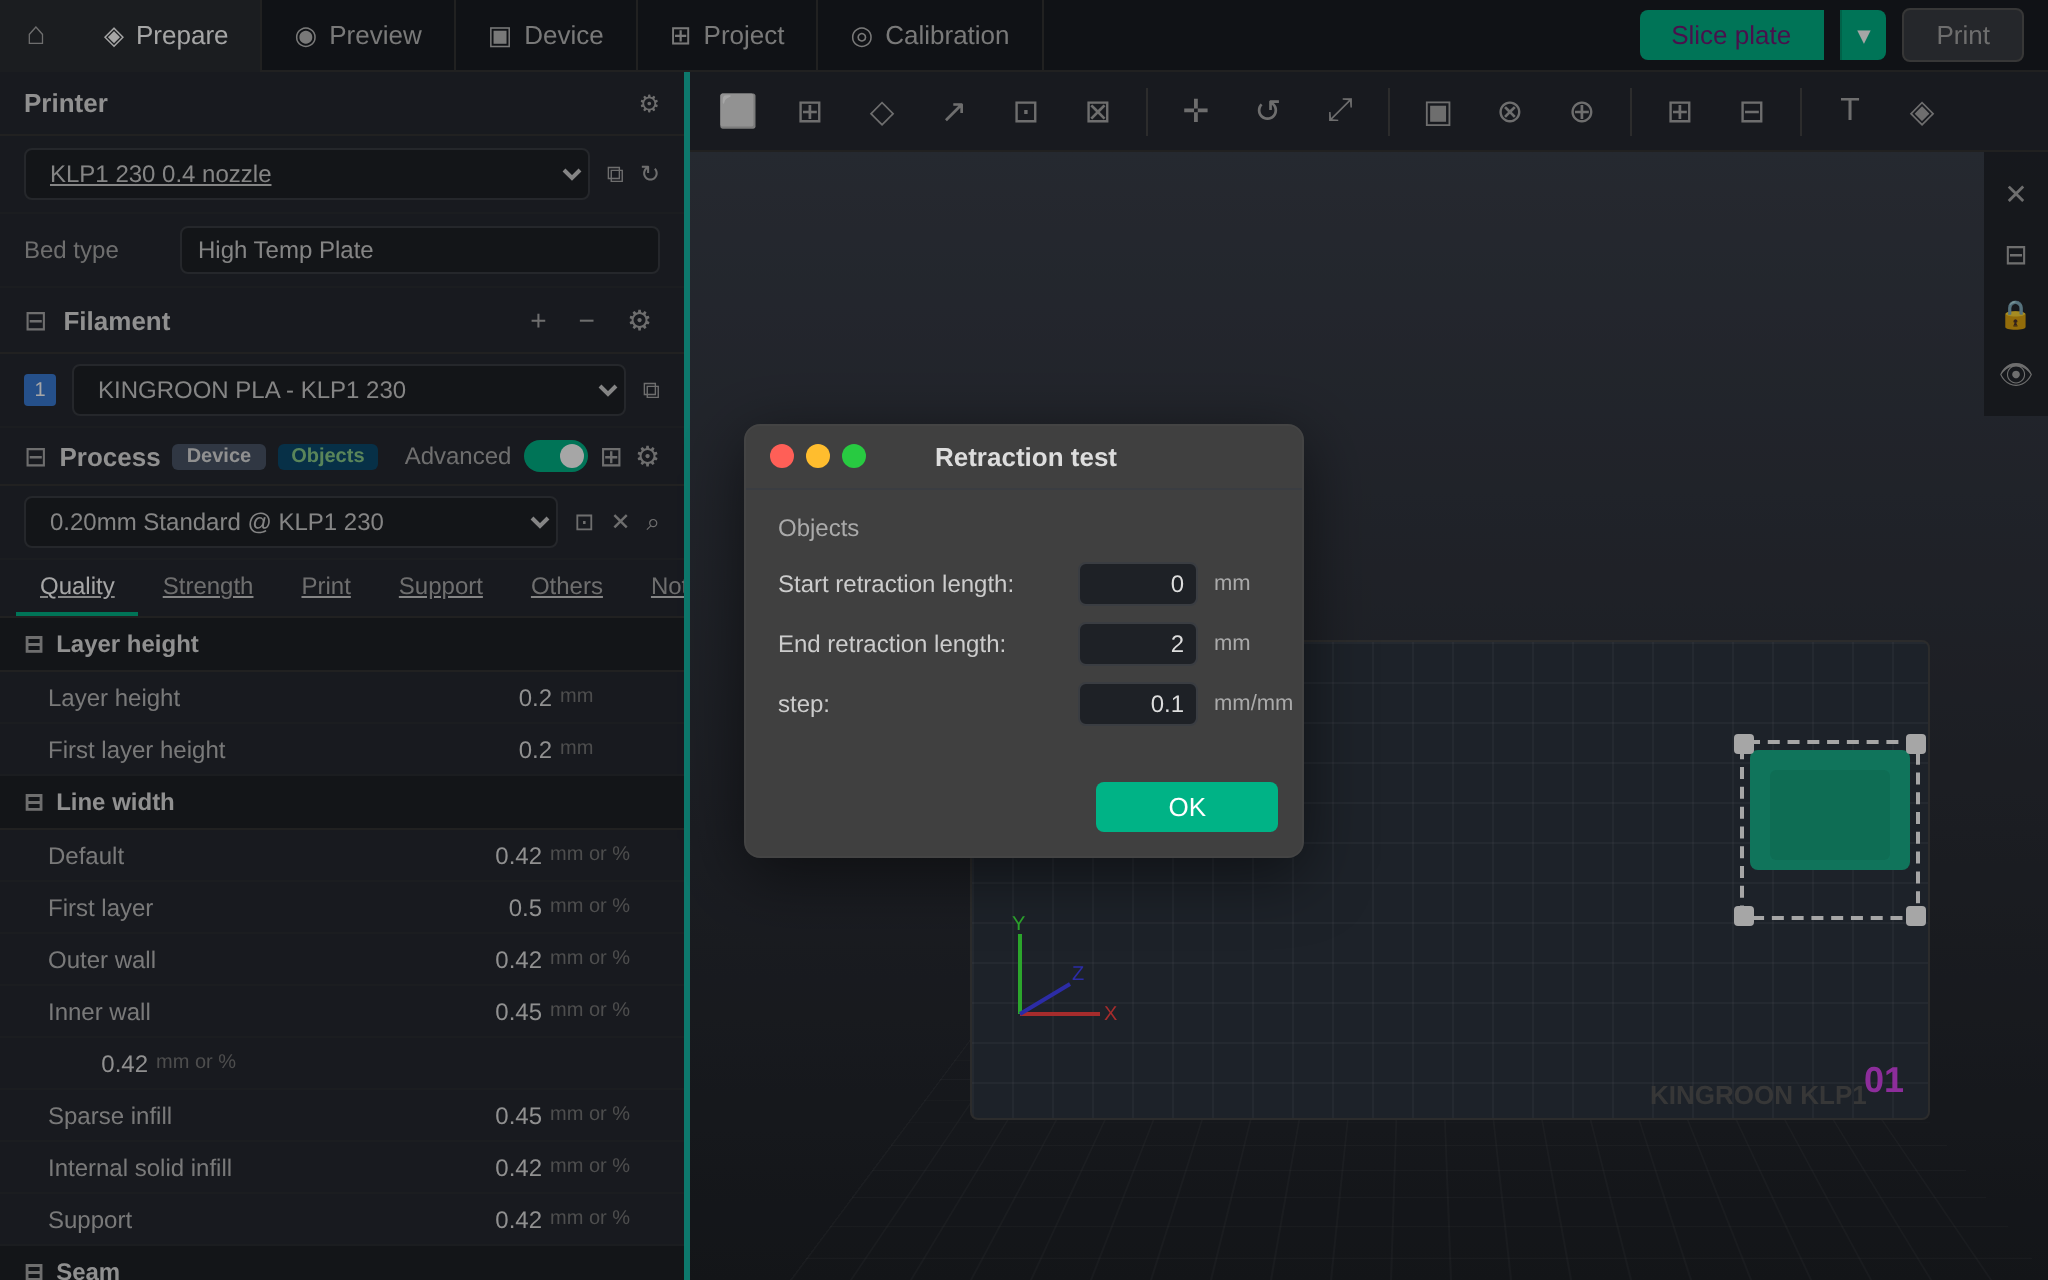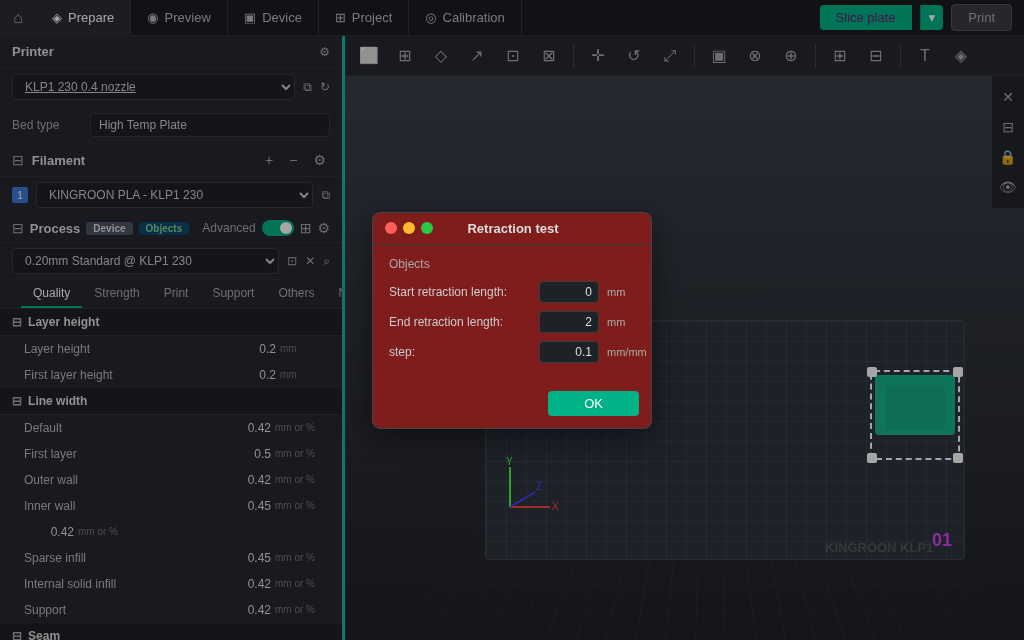--- a/index.html
+++ b/index.html
@@ -278,21 +278,22 @@
       color: #ccc;
       padding: 4px 8px;
       border-radius: 4px;
       font-size: 12px;
     }
 
     
     .tabs-row {
       display: flex;
       border-bottom: 1px solid #333;
-      padding: 0 21px;
+      padding: 0 8px;
+      text-decoration: underline;
     }
     .tab {
       padding: 6px 12px;
       color: #aaa;
       font-size: 12px;
       cursor: pointer;
       border-bottom: 2px solid transparent;
     }
     .tab.active {
       color: #fff;
@@ -476,21 +477,21 @@
     .dialog-overlay {
       position: absolute;
       top: 0; left: 0; right: 0; bottom: 0;
       background: rgba(0,0,0,0.35);
       display: flex;
       align-items: center;
       justify-content: center;
       z-index: 100;
     }
     .dialog {
-      background: #7f1d1d;
+      background: #404040;
       border: 1px solid #444;
       border-radius: 8px;
       width: 280px;
       box-shadow: 0 8px 32px rgba(0,0,0,0.5);
     }
     .dialog-titlebar {
       display: flex;
       align-items: center;
       padding: 8px 12px;
       border-bottom: 1px solid #3a3d42;

